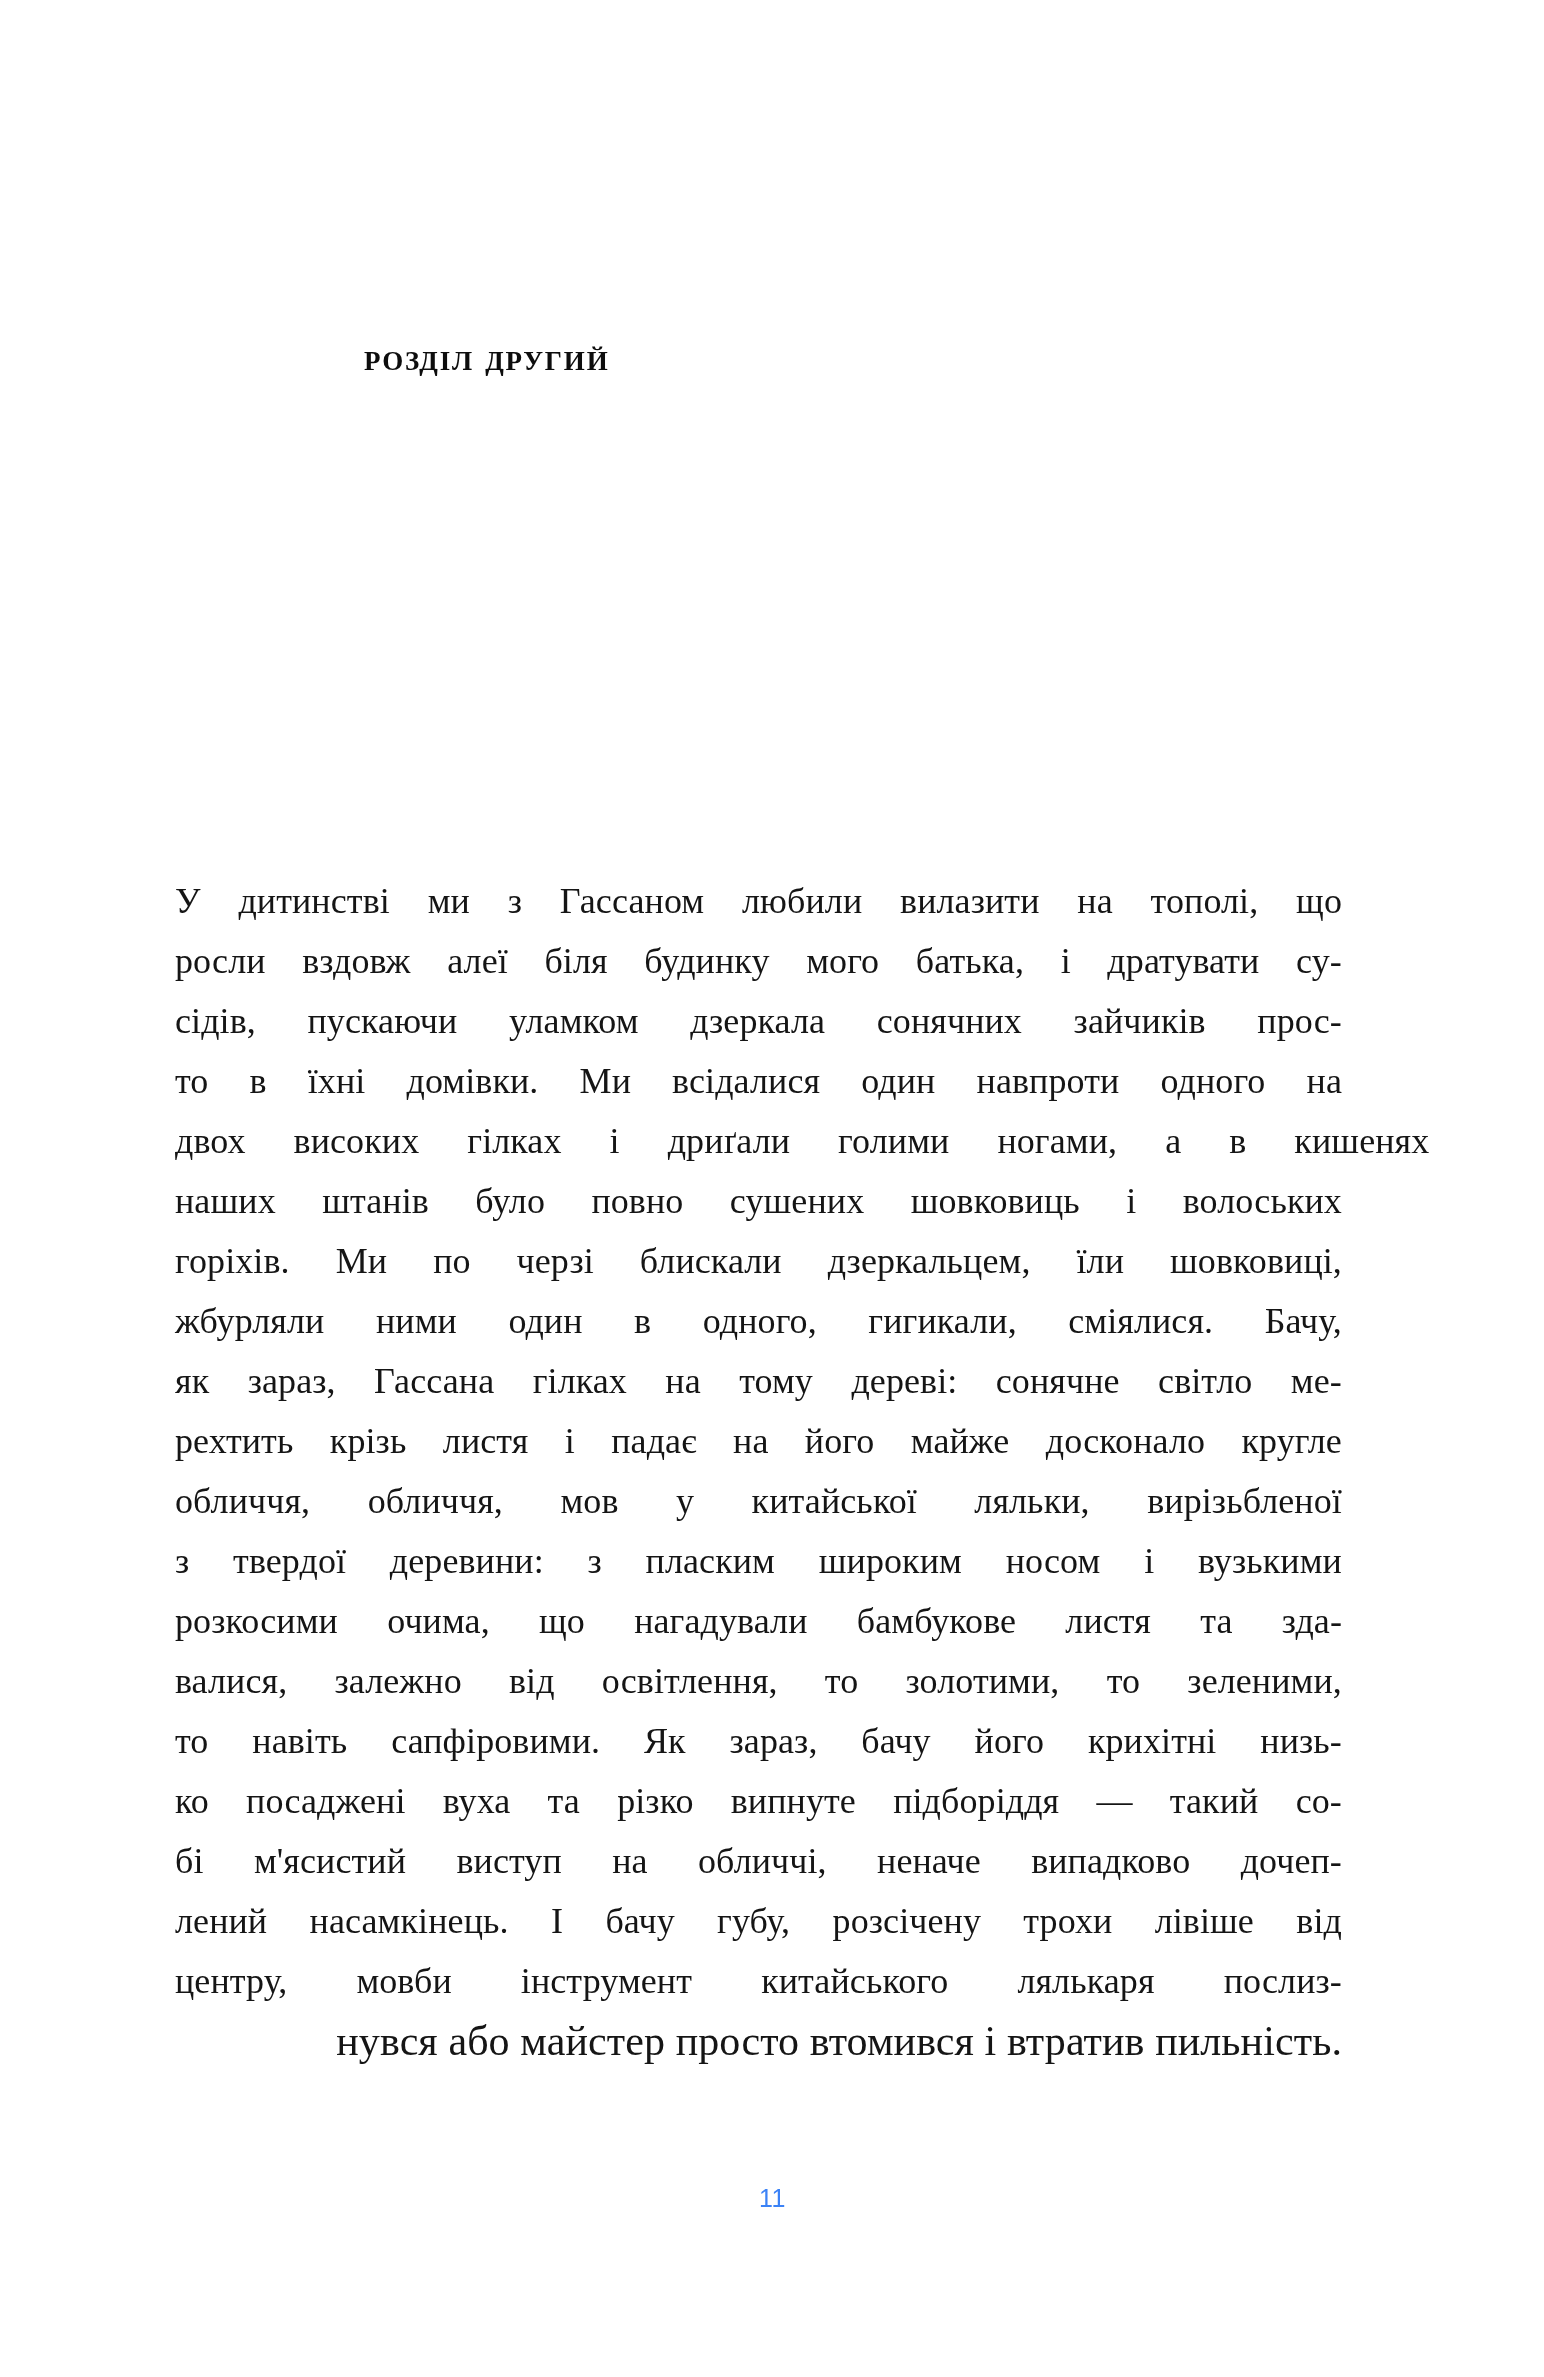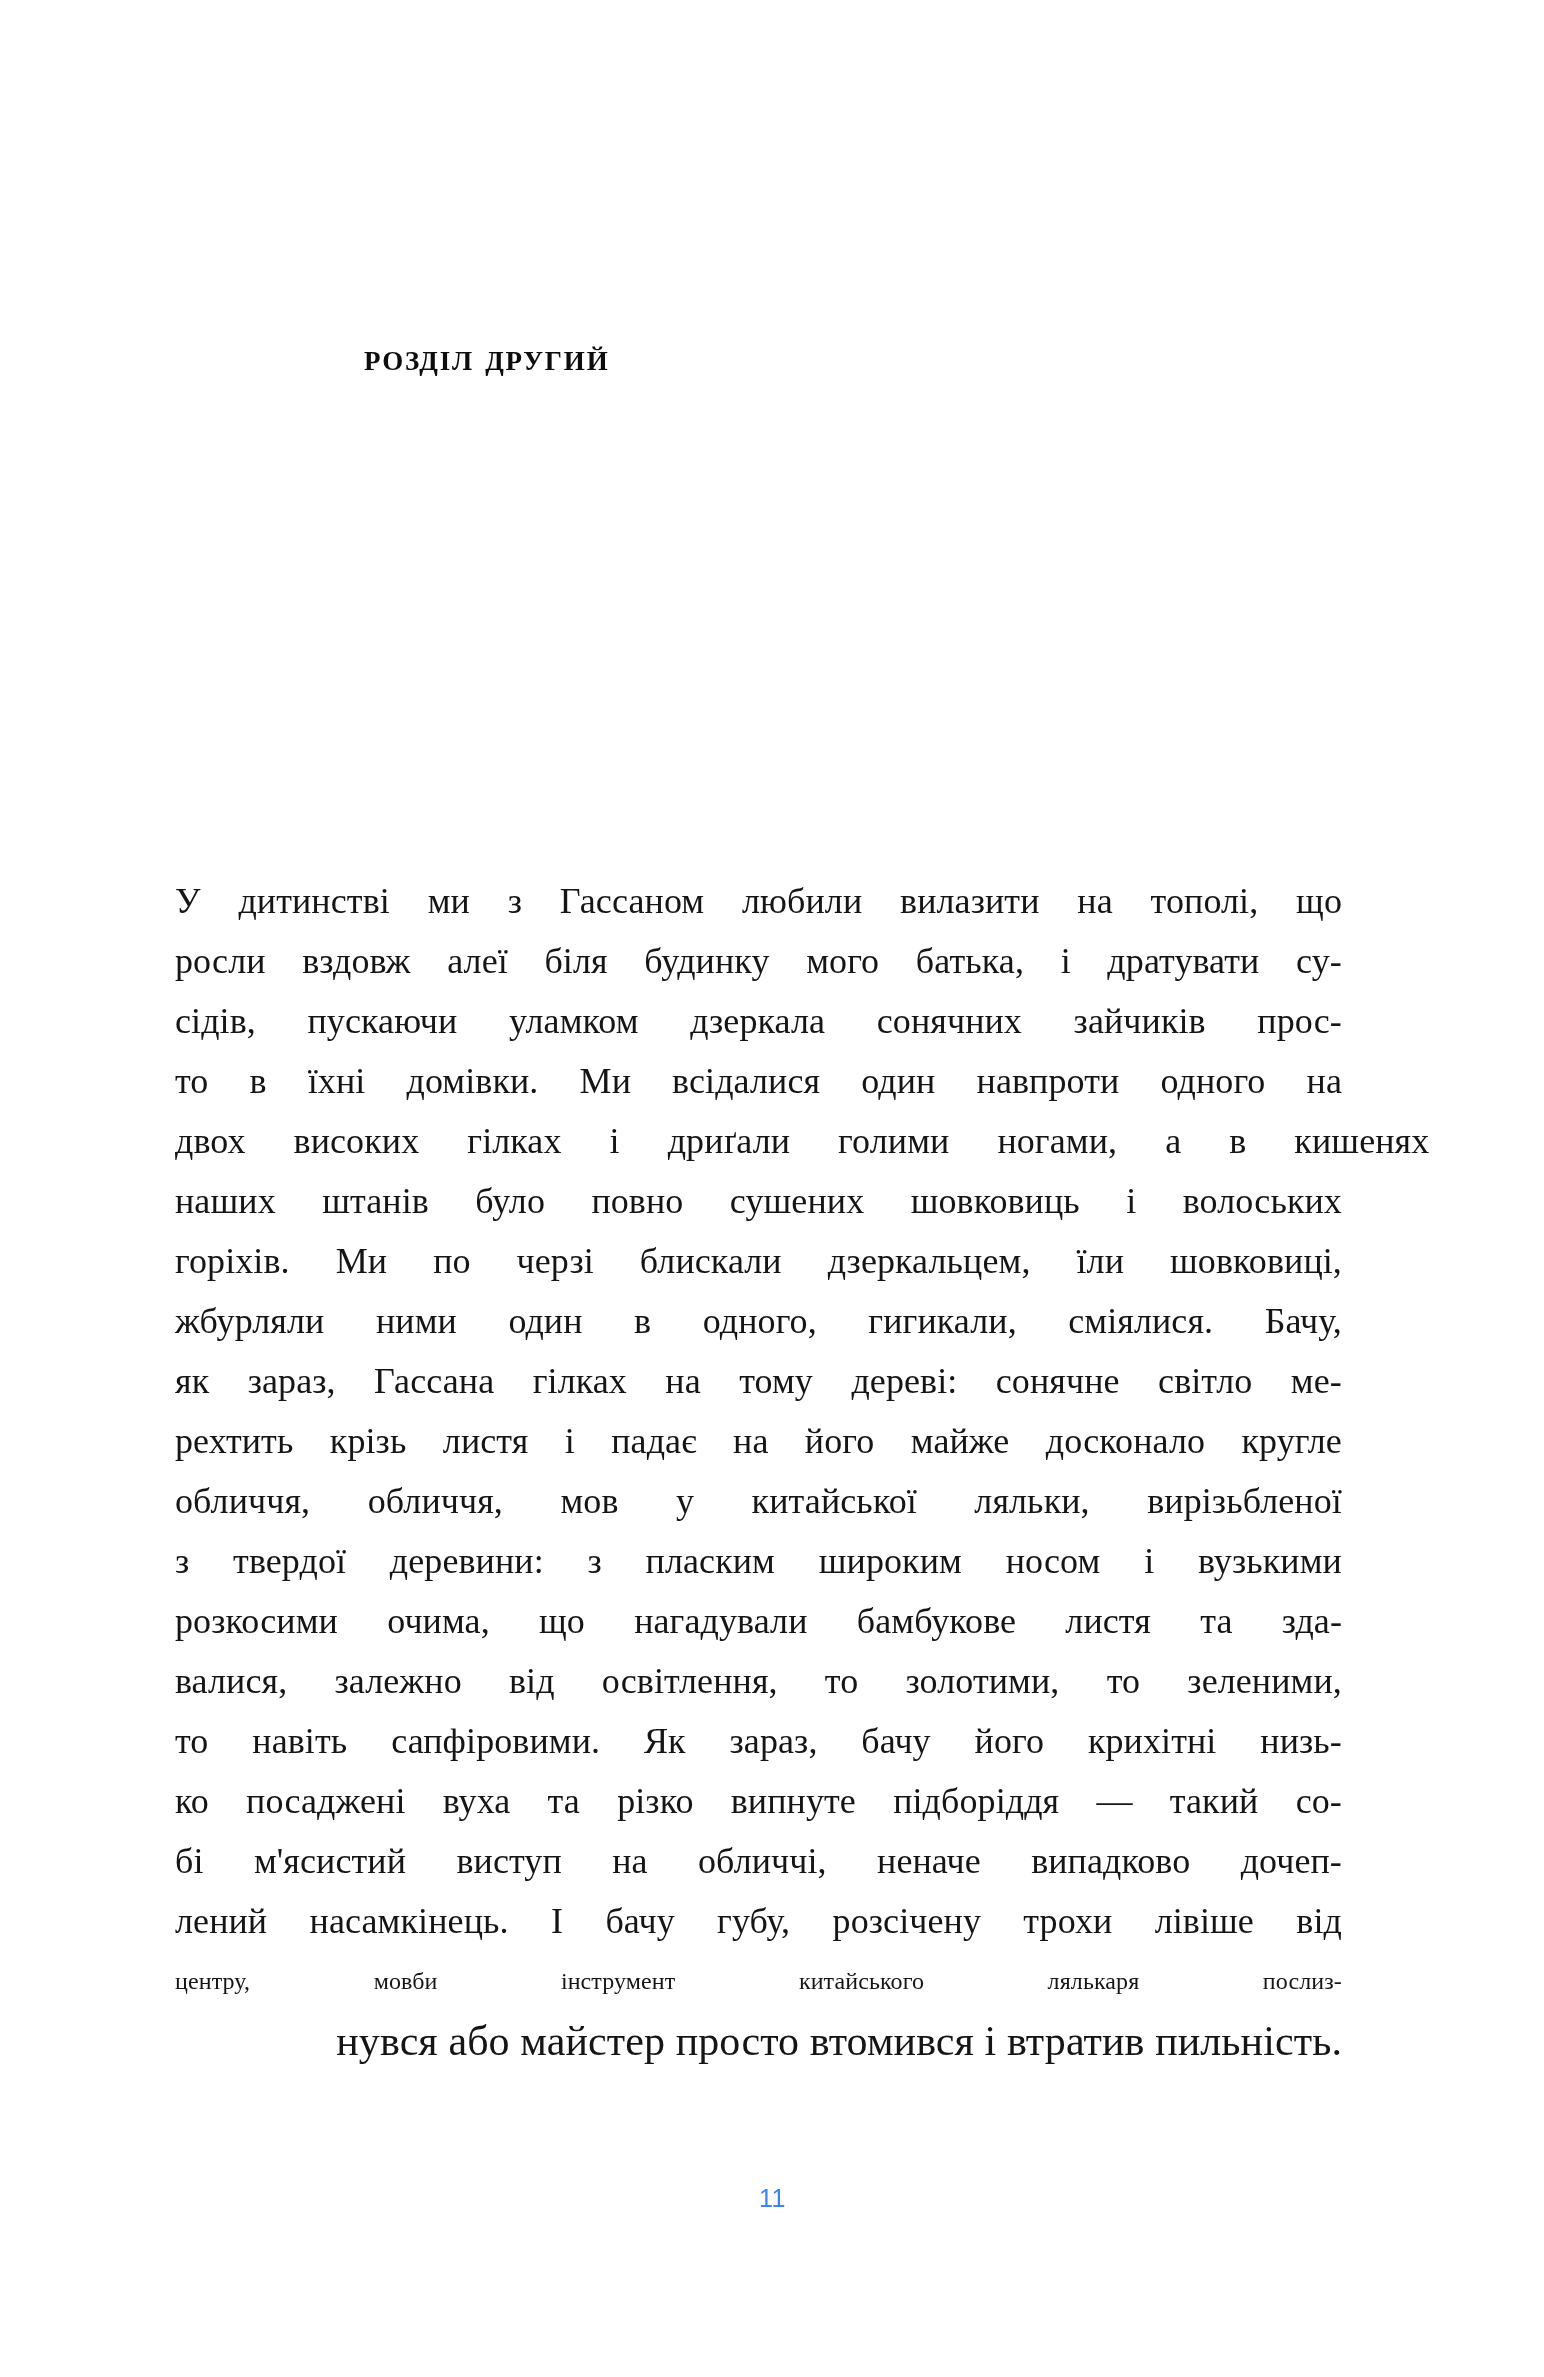--- a/index.html
+++ b/index.html
@@ -281,21 +281,21 @@
         <span class="w">лений</span>
         <span class="w">насамкінець.</span>
         <span class="w">І</span>
         <span class="w">бачу</span>
         <span class="w">губу,</span>
         <span class="w">розсічену</span>
         <span class="w">трохи</span>
         <span class="w">лівіше</span>
         <span class="w">від</span>
       </div>
-      <div class="body-line justify" style="font-size: 24px;">
+      <div class="body-line justify" style="font-size: 36px;">
         <span class="w">центру,</span>
         <span class="w">мовби</span>
         <span class="w">інструмент</span>
         <span class="w">китайського</span>
         <span class="w">лялькаря</span>
         <span class="w">послиз-</span>
       </div>
       <div class="body-line last" style="font-size: 42px; text-align: right;">нувся або майстер просто втомився і втратив пильність.</div>
     </div>
 

